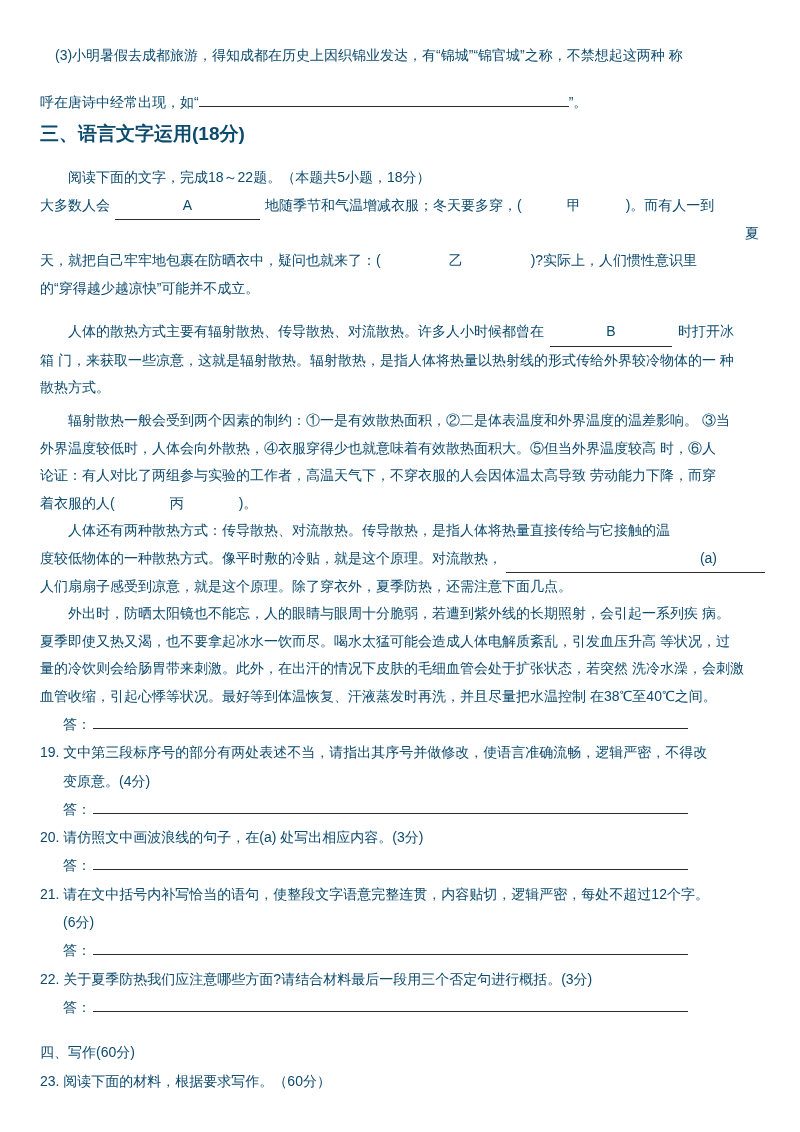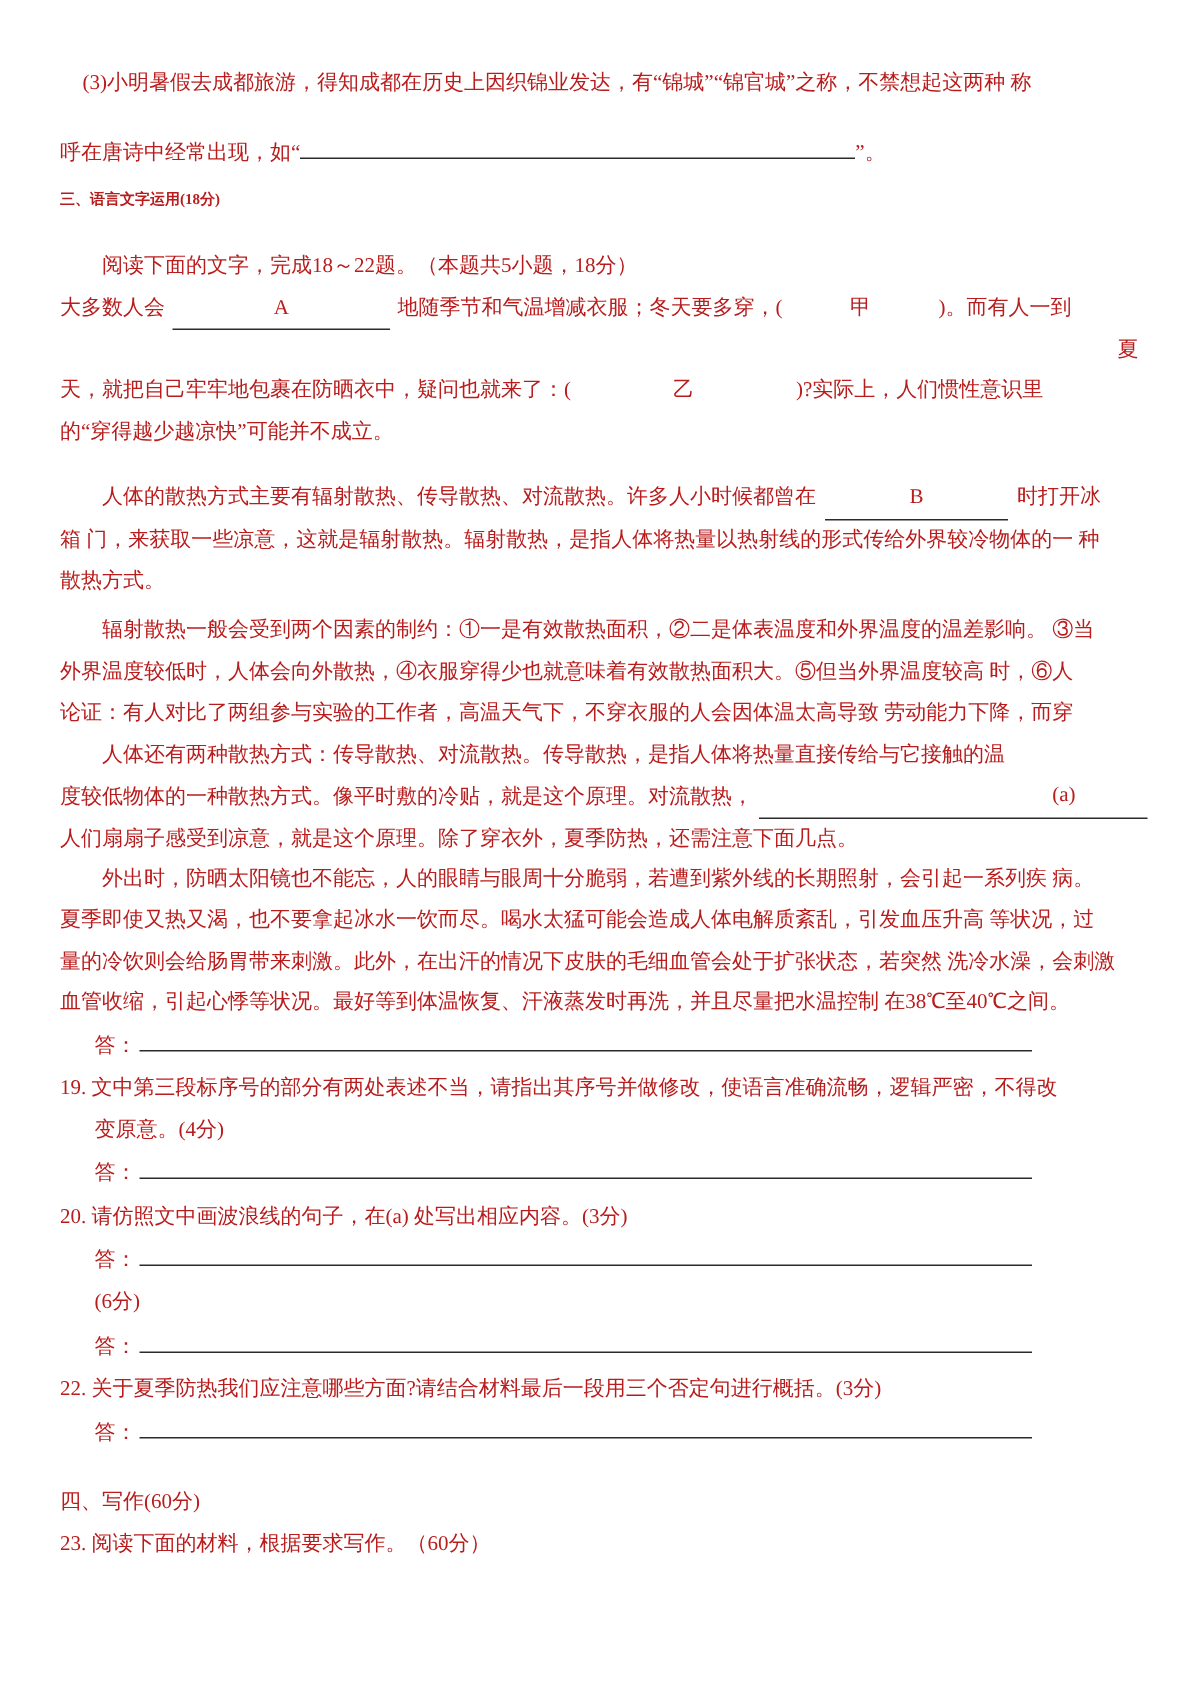--- a/index.html
+++ b/index.html
@@ -1,35 +1,35 @@
 <!DOCTYPE html>
 <html><head>
 <meta charset="utf-8">
 <style>
   html, body { margin: 0; padding: 0; background: #ffffff; }
   .page {
     position: relative;
     width: 800px;
     height: 1132px;
     background: #ffffff;
-    color: #b91c1c;
-    font-family: Liberation Serif, serif;
+    color: #0c4a6e;
+    font-family: Liberation Sans, sans-serif;
     font-size: 14px;
     box-sizing: border-box;
     padding: 42px 35px 0 40px;
     overflow: hidden;
   }
   .ln { line-height: 27.4px; min-height: 27.4px; white-space: nowrap; }
   .qsec .ln { line-height: 28.3px; min-height: 28.3px; }
 
   .pl15 { padding-left: 15px; }
   .pl23 { padding-left: 23px; }
   .indent2 { padding-left: 28px; }
   .right { text-align: right; padding-right: 6px; }
-  .bold { font-weight: bold; font-size: 10px; }
+  .bold { font-weight: bold; font-size: 19px; }
 
   .mt2 { margin-top: 17px; }
   .mt3 { margin-top: 3px; }
   .mt4 { margin-top: 20px; }
   .mt6 { margin-top: 6px; }
   .mt16 { margin-top: 16px; }
 
   .blank {
     display: inline-block;
     border-bottom: 1.4px solid #2b2b2b;
@@ -86,20 +86,23 @@
 
   <div class="ln indent2 mt16">
     <span>人体的散热方式主要有辐射散热、传导散热、对流散热。许多人小时候都曾在</span><span class="blank u120">B</span><span>时打开冰</span>
   </div>
   <div class="ln">箱 门，来获取一些凉意，这就是辐射散热。辐射散热，是指人体将热量以热射线的形式传给外界较冷物体的一 种</div>
   <div class="ln">散热方式。</div>
 
   <div class="ln indent2 mt6">辐射散热一般会受到两个因素的制约：①一是有效散热面积，②二是体表温度和外界温度的温差影响。 ③当</div>
   <div class="ln">外界温度较低时，人体会向外散热，④衣服穿得少也就意味着有效散热面积大。⑤但当外界温度较高 时，⑥人</div>
   <div class="ln">论证：有人对比了两组参与实验的工作者，高温天气下，不穿衣服的人会因体温太高导致 劳动能力下降，而穿</div>
+  <div class="ln">
+    <span>着衣服的人(</span><span class="gap55">丙</span><span>)。</span>
+  </div>
 
   <div class="ln indent2">人体还有两种散热方式：传导散热、对流散热。传导散热，是指人体将热量直接传给与它接触的温</div>
   <div class="ln flexline">
     <span>度较低物体的一种散热方式。像平时敷的冷贴，就是这个原理。对流散热，</span>
       <span class="a-blank"><span>(a)</span></span>
   </div>
   <div class="ln">人们扇扇子感受到凉意，就是这个原理。除了穿衣外，夏季防热，还需注意下面几点。</div>
 
   <div class="ln indent2">外出时，防晒太阳镜也不能忘，人的眼睛与眼周十分脆弱，若遭到紫外线的长期照射，会引起一系列疾 病。</div>
   <div class="ln">夏季即使又热又渴，也不要拿起冰水一饮而尽。喝水太猛可能会造成人体电解质紊乱，引发血压升高 等状况，过</div>
@@ -115,20 +118,21 @@
     <div class="ln pl23">变原意。(4分)</div>
     <div class="ln ans-row">
       <span>答：</span><span class="ans-line"></span>
     </div>
 
     <div class="ln">20. 请仿照文中画波浪线的句子，在(a)  处写出相应内容。(3分)</div>
     <div class="ln ans-row">
       <span>答：</span><span class="ans-line"></span>
     </div>
 
+    <div class="ln">21. 请在文中括号内补写恰当的语句，使整段文字语意完整连贯，内容贴切，逻辑严密，每处不超过12个字。</div>
     <div class="ln pl23">(6分)</div>
     <div class="ln ans-row">
       <span>答：</span><span class="ans-line"></span>
     </div>
 
     <div class="ln">22. 关于夏季防热我们应注意哪些方面?请结合材料最后一段用三个否定句进行概括。(3分)</div>
     <div class="ln ans-row">
       <span>答：</span><span class="ans-line"></span>
     </div>
 

